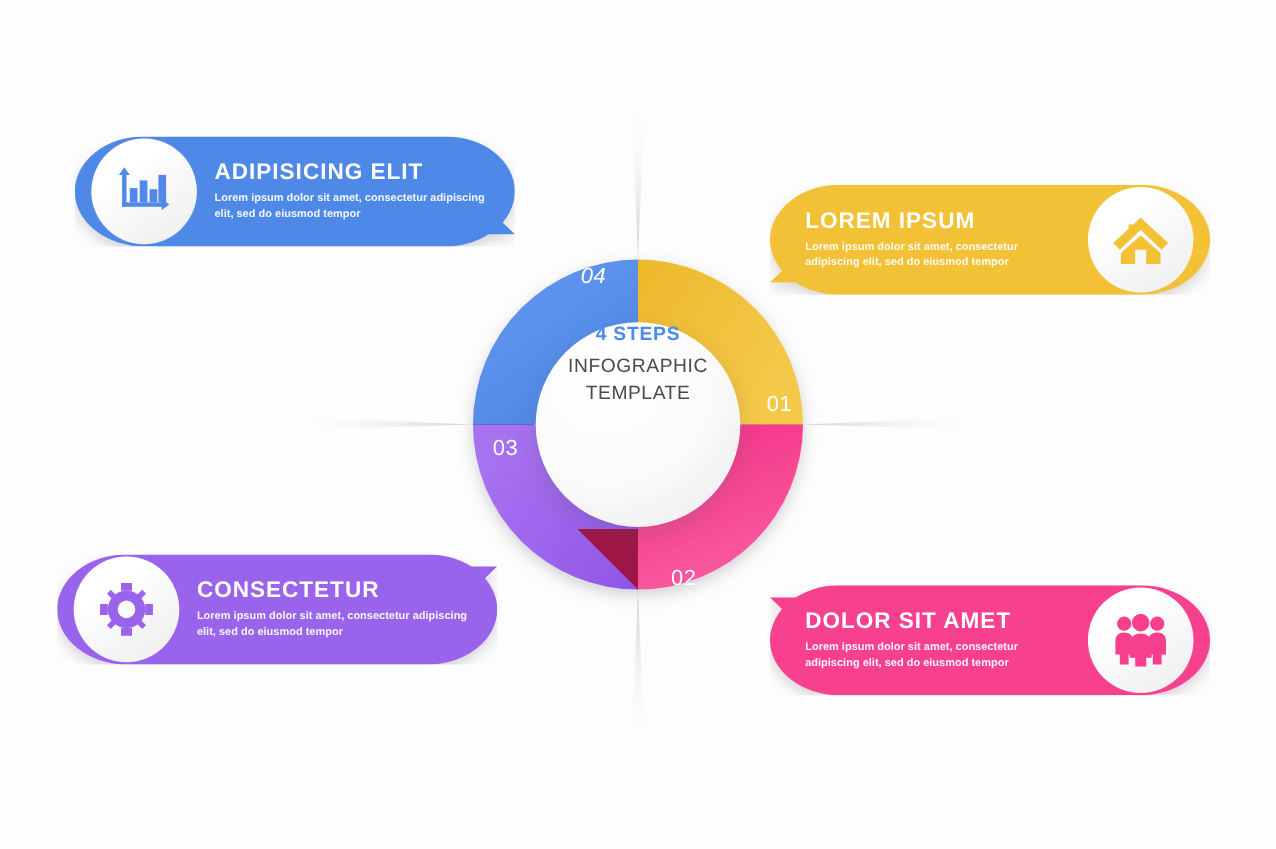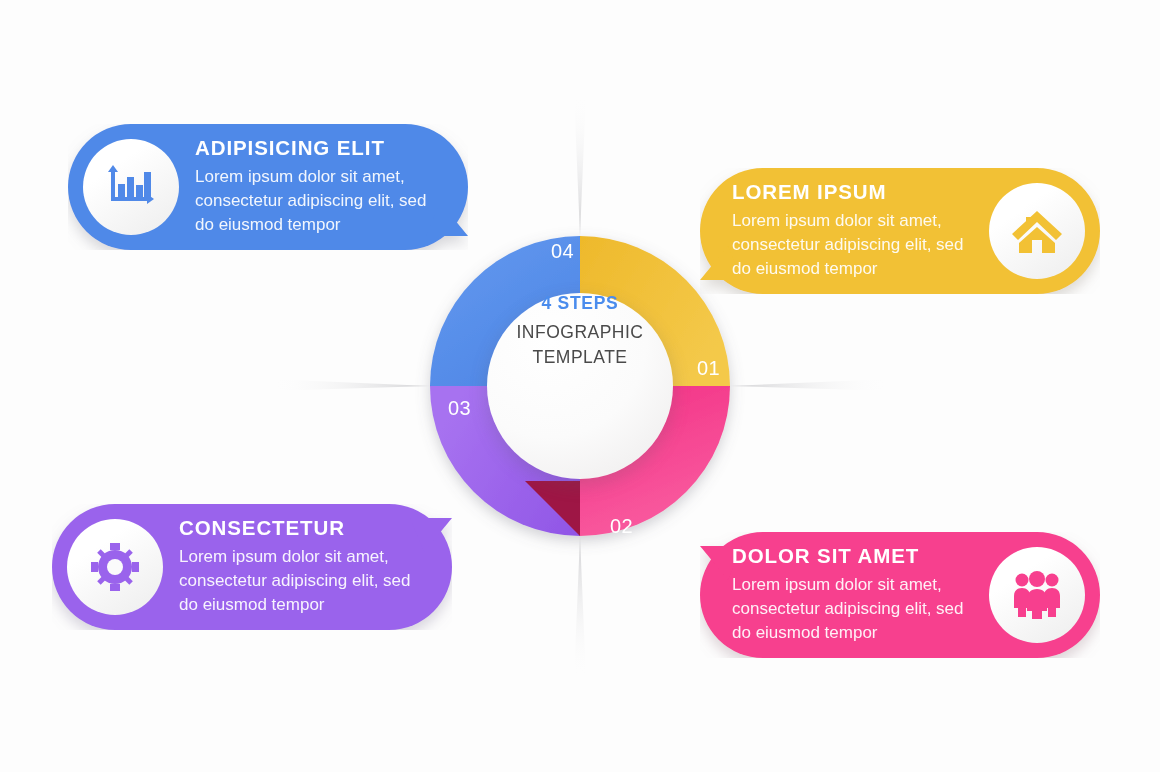--- a/index.html
+++ b/index.html
@@ -15,21 +15,21 @@
     width: 1160px;
     height: 772px;
     background: #fdfdfd;
     overflow: hidden;
   }
 
   
   .card {
     position: absolute;
     width: 400px;
-    height: 126px;
+    height: 100px;
     display: flex;
     align-items: center;
     box-sizing: border-box;
   }
   .card-shape {
     position: absolute;
     left: 0;
     top: 0;
     width: 100%;
     height: 100%;
@@ -65,23 +65,23 @@
     color: #ffffff;
     font-size: 20.5px;
     font-weight: bold;
     letter-spacing: 0.9px;
     line-height: 1.1;
     margin-bottom: 6px;
     white-space: nowrap;
   }
   .card-body {
     color: rgba(255,255,255,0.92);
-    font-size: 17px;
+    font-size: 10px;
     line-height: 1.42;
-    font-weight: normal;
+    font-weight: bold;
   }
 
   
   #card-blue   { left: 68px;  top: 124px; }
   #card-yellow { left: 700px; top: 124px; margin-top: 44px; }
   #card-purple { left: 52px;  top: 504px; }
   #card-pink   { left: 700px; top: 532px; }
 
   
   .card.icon-left  .badge { margin-left: 15px; margin-right: 4px; }
@@ -131,21 +131,21 @@
     position: absolute;
     color: #ffffff;
     font-size: 20px;
     font-weight: normal;
     letter-spacing: 0.5px;
     z-index: 9;
   }
   #num-01 { left: 697px; top: 357px; }
   #num-02 { left: 610px; top: 515px; }
   #num-03 { left: 448px; top: 397px; }
-  #num-04 { left: 551px; top: 240px; }
+  #num-04 { left: 528px; top: 240px; font-style: italic; }
 </style>
 </head>
 <body>
 
 <div id="canvas">
 
   <svg id="connectors" width="1160" height="772" style="position:absolute;left:0;top:0;z-index:1;">
     <defs>
       <linearGradient id="gradH-left" x1="1" y1="0" x2="0" y2="0">
         <stop offset="0%" stop-color="#c9c9cc" stop-opacity="0.85"></stop>

